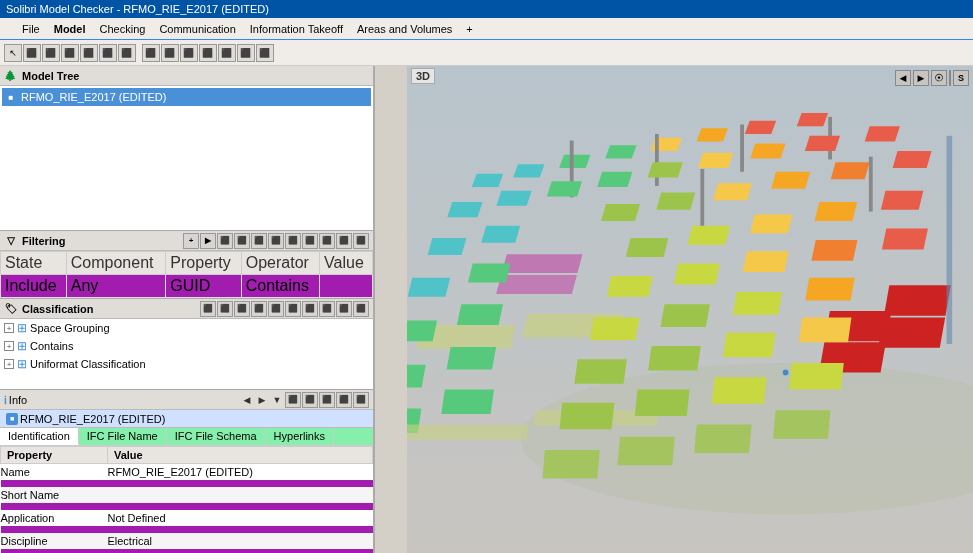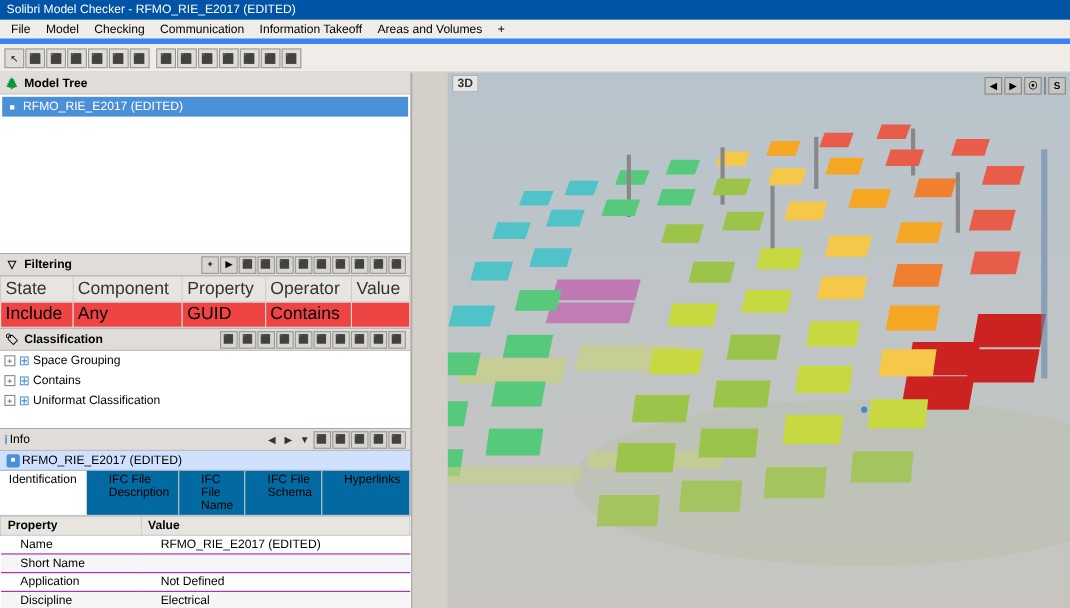--- a/index.html
+++ b/index.html
@@ -15,31 +15,31 @@
       padding: 0 6px;
       font-size: 11px;
     }
     
     
     #menu-bar {
       height: 22px;
       background: #f0ede8;
       display: flex;
       align-items: center;
-      padding: 0 4px;
-      border-bottom: 5px solid #3b82f6;
+      padding: 0 16px;
+      border-bottom: 1px solid #3b82f6;
       gap: 2px;
     }
     .menu-item {
       padding: 2px 6px;
       cursor: pointer;
       font-size: 11px;
       color: #000;
     }
-    .menu-item.active { font-weight: normal; }
+    .menu-item.active { font-weight: bold; }
     
     
     #toolbar {
       height: 26px;
       background: #f0ede8;
       display: flex;
       align-items: center;
       padding: 0 4px;
       border-bottom: 1px solid #ccc;
       gap: 1px;
@@ -156,21 +156,21 @@
       padding: 2px 4px;
       text-align: left;
       font-weight: normal;
       color: #333;
     }
     .filter-table td {
       border: 1px solid #ddd;
       padding: 2px 4px;
     }
     .filter-row-highlight {
-      background: #ef4444;
+      background: #a21caf;
     }
     
     
     #classification-section {
       border-bottom: 1px solid #aaa;
       display: flex;
       flex-direction: column;
     }
     .class-content {
       background: white;
@@ -232,23 +232,22 @@
     .info-file-icon {
       width: 12px; height: 12px;
       background: #4a90d9;
       display: flex; align-items: center; justify-content: center;
       font-size: 7px;
       color: white;
       border-radius: 2px;
     }
     .info-tabs {
       display: flex;
-      background: #0369a1;
+      background: #86efac;
       border-bottom: 1px solid #ccc;
-      gap: 12px;
     }
     .info-tab {
       padding: 2px 8px;
       font-size: 11px;
       cursor: pointer;
       border-right: 1px solid #ccc;
     }
     .info-tab.active {
       background: white;
       border-bottom: 1px solid white;
@@ -260,22 +259,22 @@
       background: white;
     }
     .info-table th {
       background: #e8e5e0;
       border: 1px solid #ccc;
       padding: 2px 6px;
       text-align: left;
       font-weight: bold;
     }
     .info-table td {
-      border-bottom: 1px solid #a21caf;
-      padding: 2px 18px;
+      border-bottom: 7px solid #a21caf;
+      padding: 2px 0;
     }
     .info-table tr:nth-child(even) td { background: #f5f5f5; }
     
     
     #right-panel {
       flex: 1;
       background: #c8c5c0;
       position: relative;
       overflow: hidden;
       margin-left: 32px;
@@ -469,21 +468,20 @@
           <div class="mini-btn">⬛</div>
           <div class="mini-btn">⬛</div>
         </div>
       </div>
       <div class="info-file-label">
         <div class="info-file-icon">■</div>
         <span>RFMO_RIE_E2017 (EDITED)</span>
       </div>
       <div class="info-tabs">
         <div class="info-tab active">Identification</div>
-        <div class="info-tab">IFC File Description</div>
         <div class="info-tab">IFC File Name</div>
         <div class="info-tab">IFC File Schema</div>
         <div class="info-tab">Hyperlinks</div>
       </div>
       <div style="flex:1;overflow:auto;">
         <table class="info-table">
           <thead>
             <tr>
               <th>Property</th>
               <th>Value</th>

